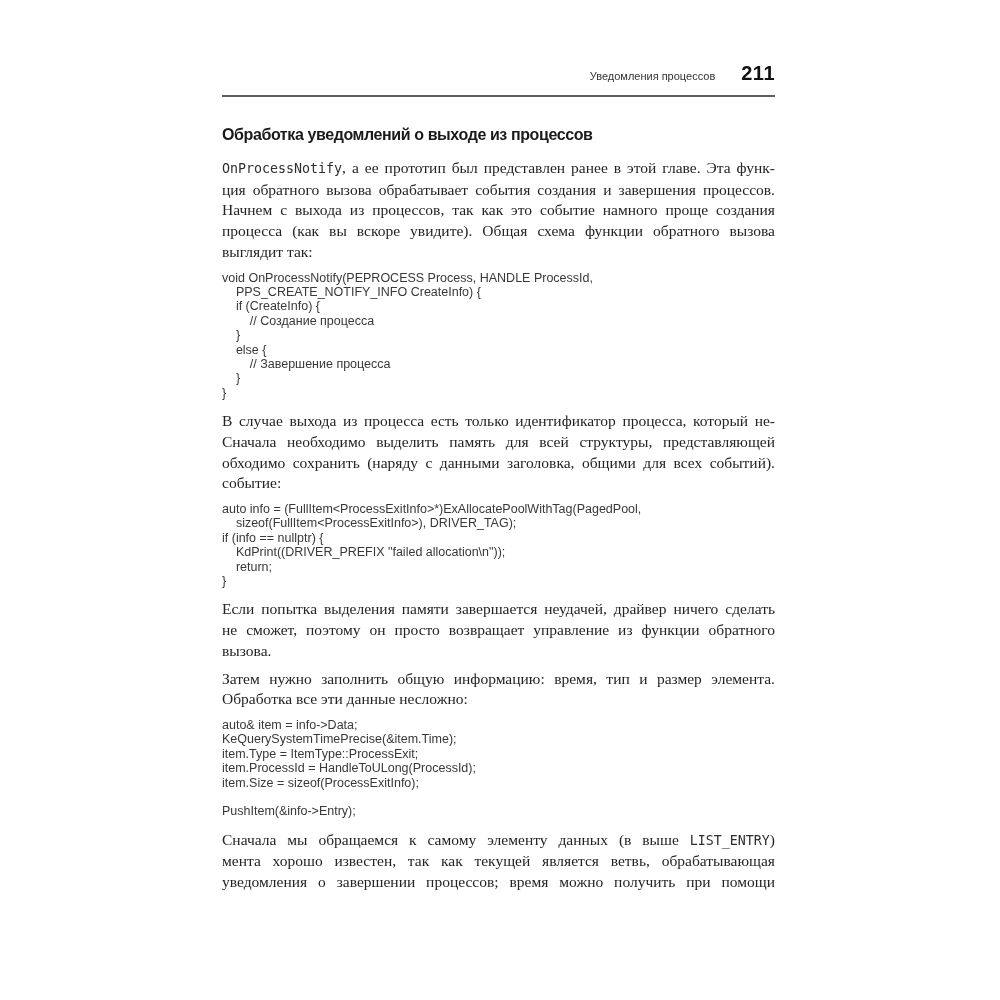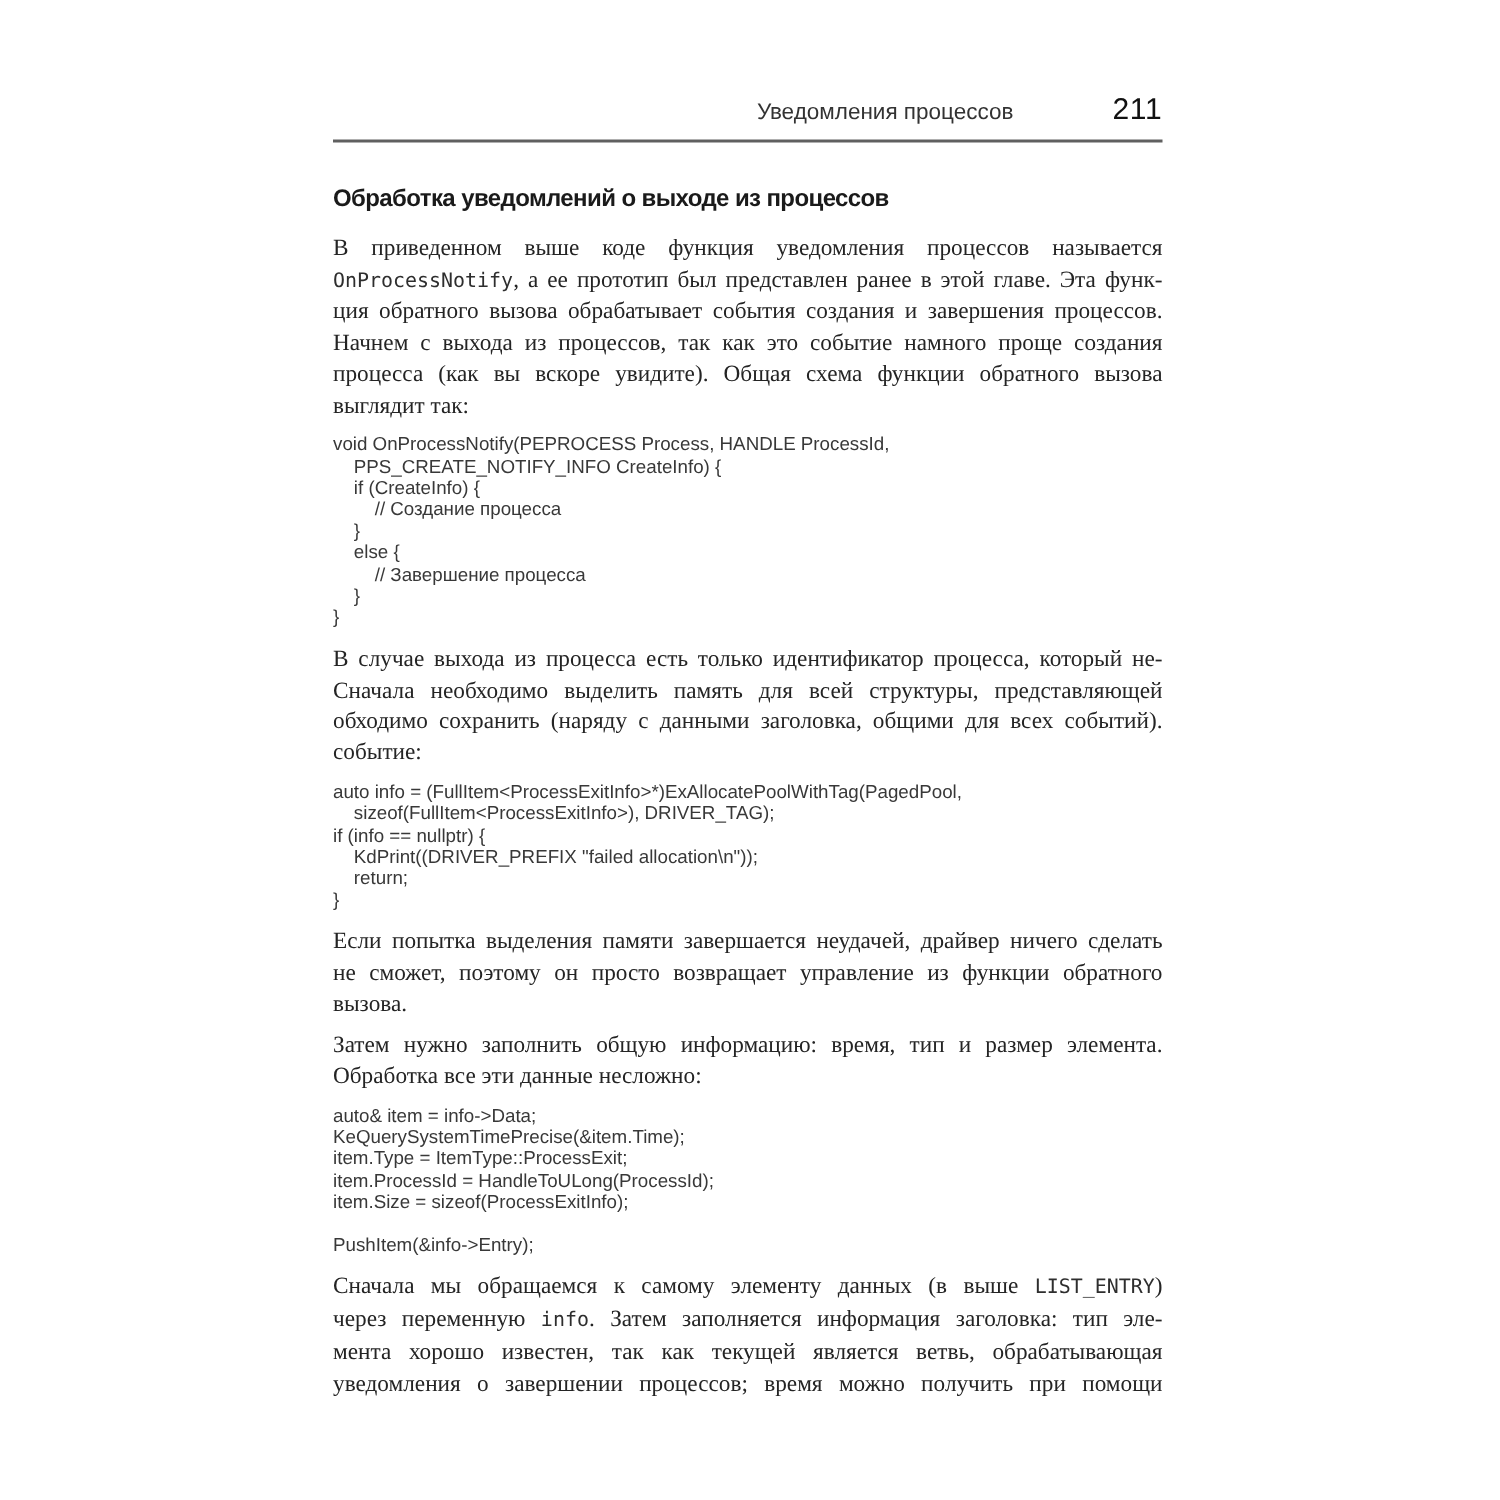--- a/index.html
+++ b/index.html
@@ -19,22 +19,22 @@
     display: flex;
     justify-content: flex-end;
     align-items: baseline;
     gap: 26px;
     margin-top: 64px;
     padding-bottom: 9px;
     border-bottom: 2px solid #606060;
     font-family: "Liberation Sans", sans-serif;
     line-height: 19px;
   }
-  .header-title { font-size: 15px; color: #333333; }
-  .page-num { font-size: 20px; font-weight: normal; color: #111111; letter-spacing: 0.5px; margin-left: 40px; }
+  .header-title { font-size: 11px; color: #333333; }
+  .page-num { font-size: 20px; font-weight: bold; color: #111111; letter-spacing: 0.5px; }
   h1.section-heading {
     font-family: "Liberation Sans", sans-serif;
     font-size: 16px;
     font-weight: 700;
     letter-spacing: -0.4px;
     color: #1a1a1a;
     margin: 23px 0 8px 0;
     line-height: 30px;
     white-space: nowrap;
   }
@@ -64,21 +64,20 @@
 <body>
 
 <div class="content-col">
   <div class="page-header">
     <span class="header-title">Уведомления процессов</span>
     <span class="page-num">211</span>
   </div>
   <h1 class="section-heading">Обработка уведомлений о выходе из процессов</h1>
   <div id="content">
       <div class="paragraph">
-        <div class="line j"><span>В приведенном выше коде функция уведомления процессов называется</span></div>
         <div class="line j"><span class="ic">OnProcessNotify</span><span>, а ее прототип был представлен ранее в этой главе. Эта функ-</span></div>
         <div class="line j"><span>ция обратного вызова обрабатывает события создания и завершения процессов.</span></div>
         <div class="line j"><span>Начнем с выхода из процессов, так как это событие намного проще создания</span></div>
         <div class="line j"><span>процесса (как вы вскоре увидите). Общая схема функции обратного вызова</span></div>
         <div class="line"><span>выглядит так:</span></div>
       </div>
       <pre class="code">void OnProcessNotify(PEPROCESS Process, HANDLE ProcessId,
     PPS_CREATE_NOTIFY_INFO CreateInfo) {
     if (CreateInfo) {
         // Создание процесса
@@ -110,18 +109,17 @@
       </div>
       <pre class="code">auto&amp; item = info-&gt;Data;
 KeQuerySystemTimePrecise(&amp;item.Time);
 item.Type = ItemType::ProcessExit;
 item.ProcessId = HandleToULong(ProcessId);
 item.Size = sizeof(ProcessExitInfo);
 
 PushItem(&amp;info-&gt;Entry);</pre>
       <div class="paragraph">
         <div class="line j"><span>Сначала мы обращаемся к самому элементу данных (в выше </span><span class="ic">LIST_ENTRY</span><span>)</span></div>
-        <div class="line j"><span>через переменную </span><span class="ic">info</span><span>. Затем заполняется информация заголовка: тип эле-</span></div>
         <div class="line j"><span>мента хорошо известен, так как текущей является ветвь, обрабатывающая</span></div>
         <div class="line j"><span>уведомления о завершении процессов; время можно получить при помощи</span></div>
       </div>
     </div>
 </div>
 
 </body></html>

